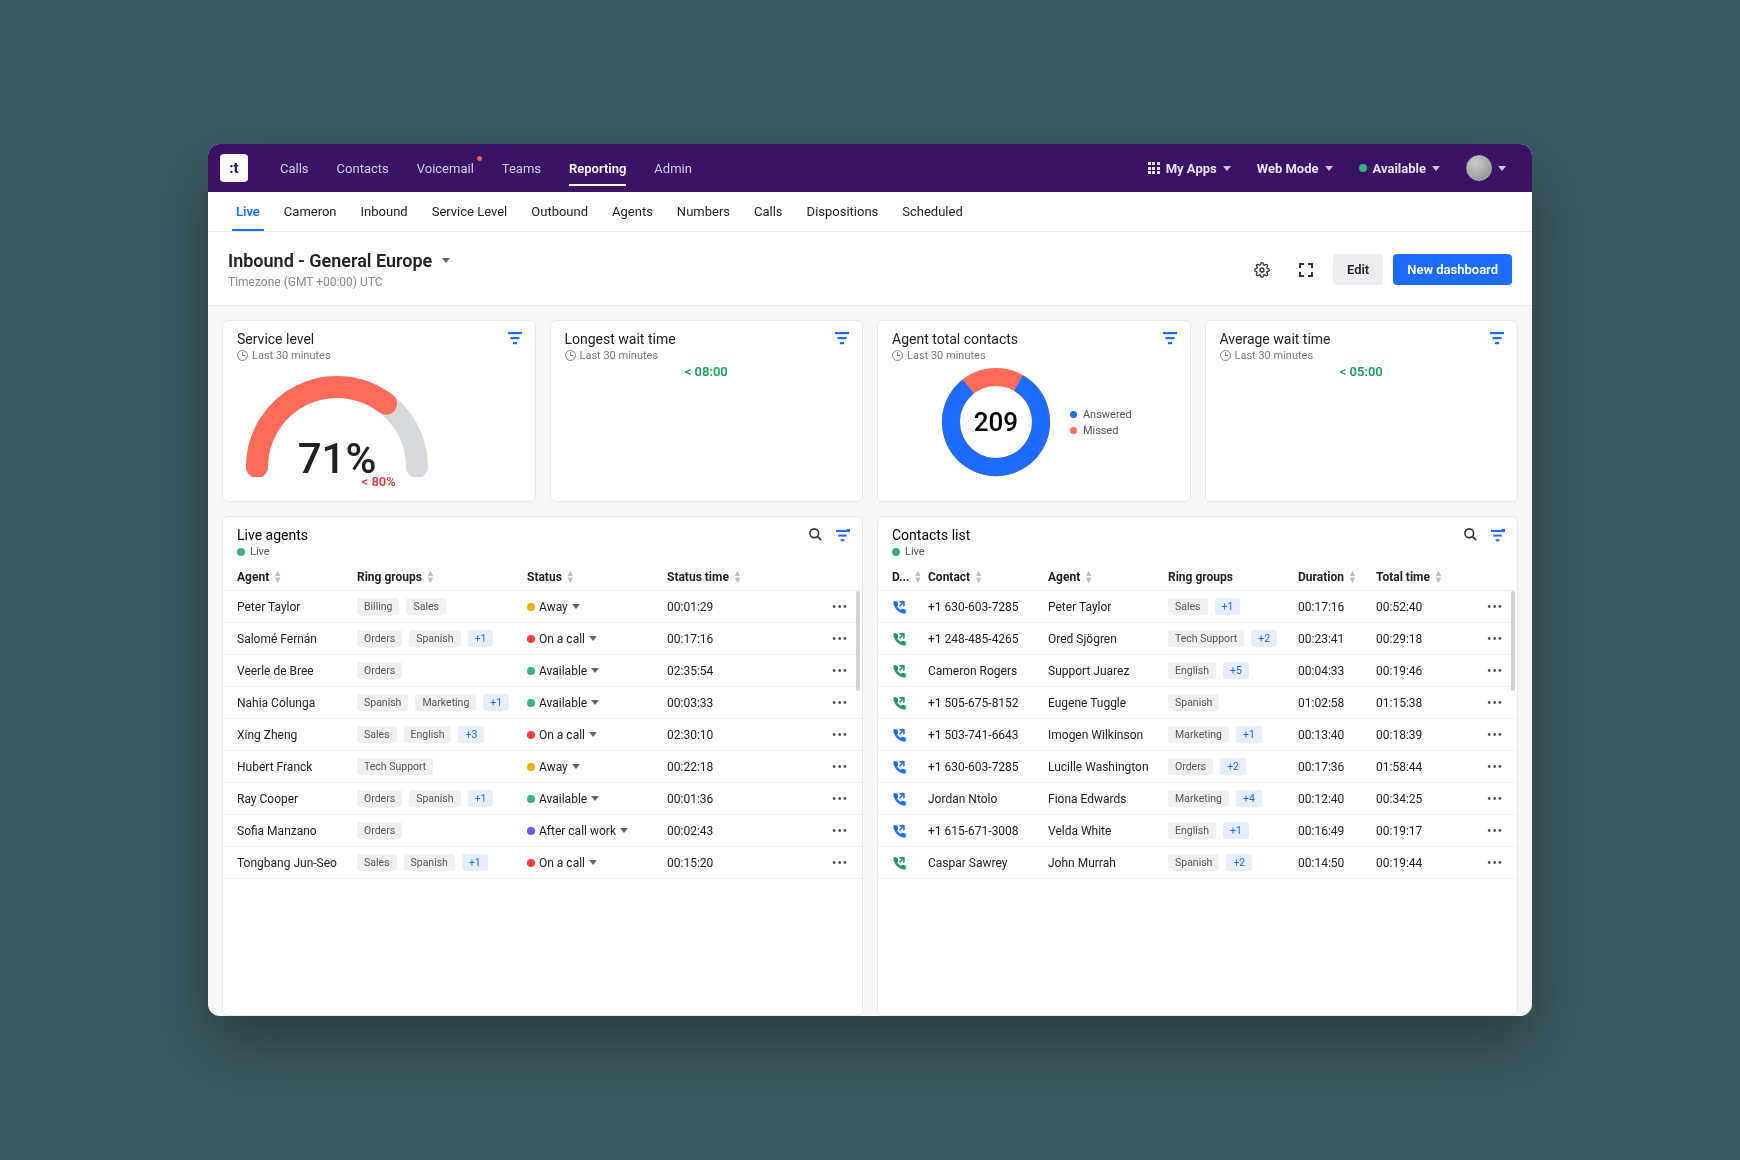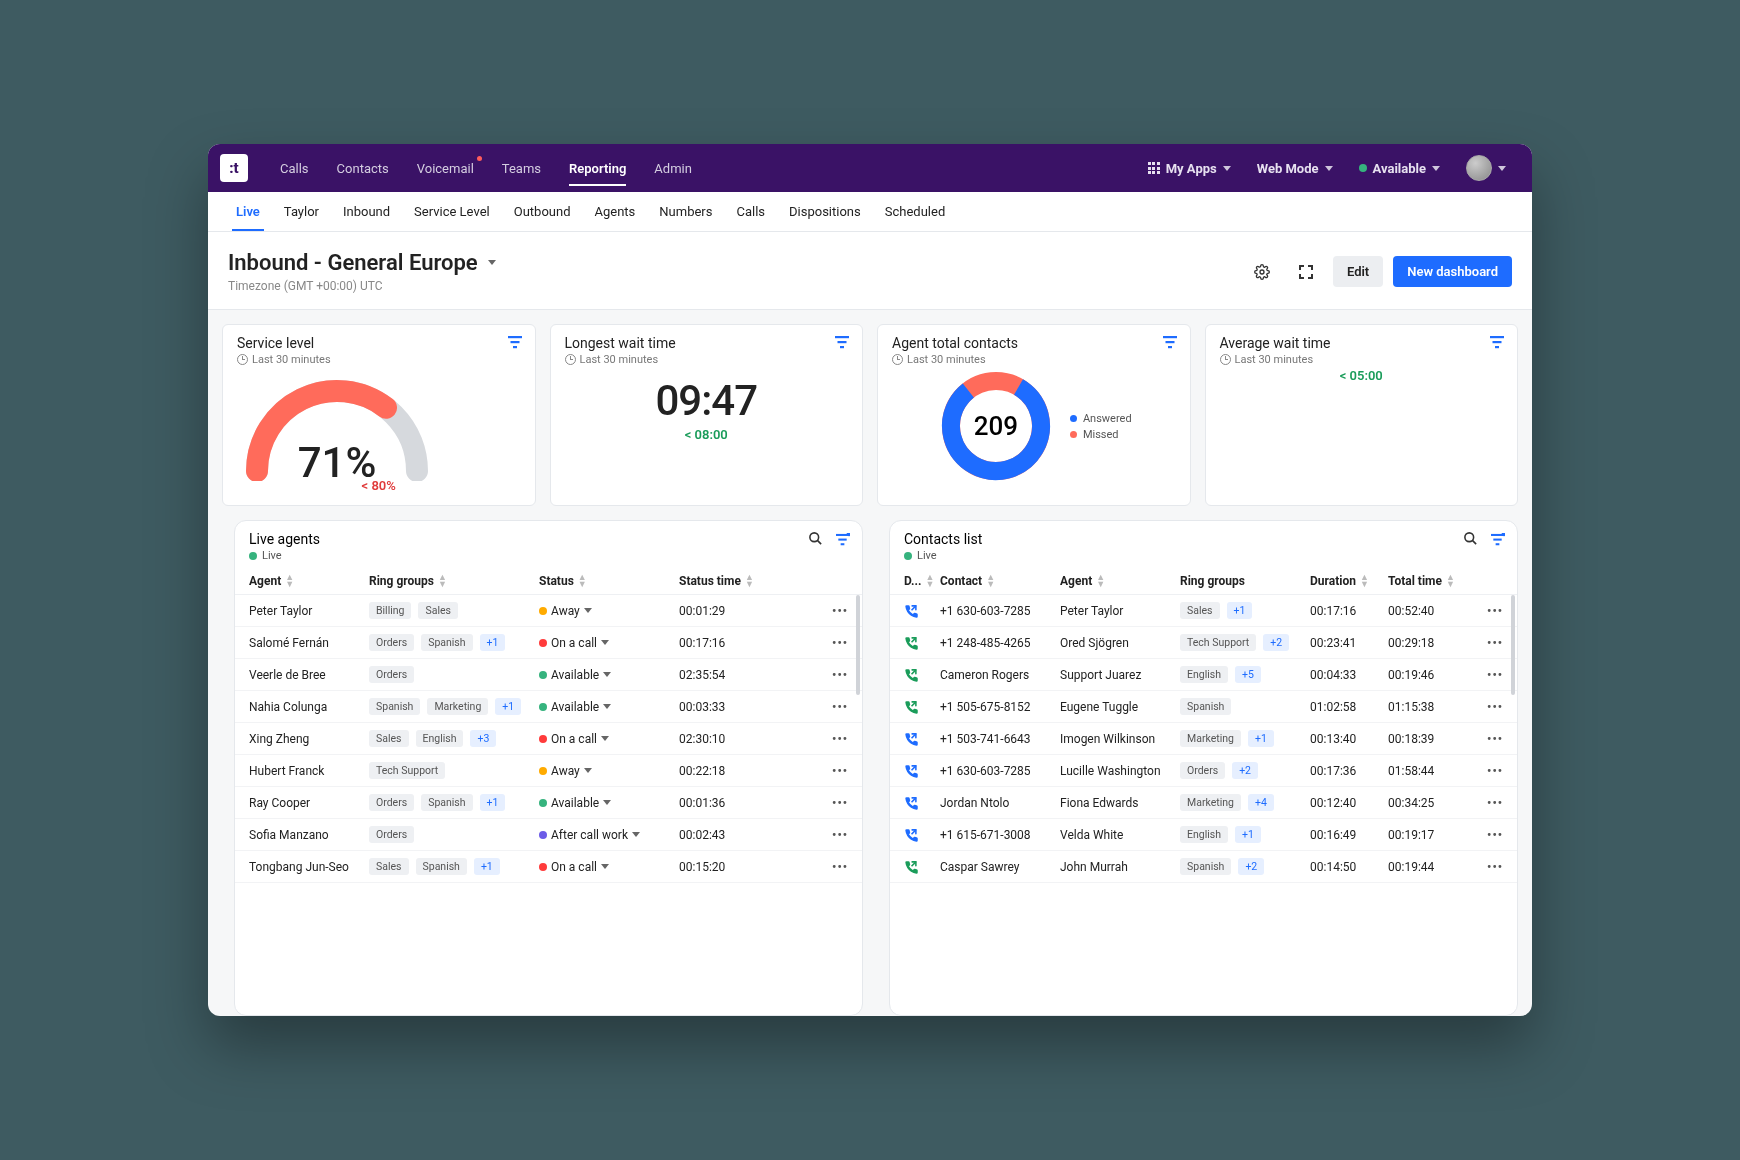--- a/index.html
+++ b/index.html
@@ -53,21 +53,21 @@
   .avatar { width:26px;height:26px;border-radius:50%; background:radial-gradient(circle at 35% 30%, #ccc, #888); border:1px solid #aaa;}
 
   
   .subbar { background:#fff; height:40px; display:flex; align-items:center; padding:0 16px; font-size:13px; color:#222; border-bottom:1px solid #e5e8ec;}
   .subtab { padding:0 12px; height:100%; display:flex; align-items:center; cursor:pointer;}
   .subtab.active { color:#1e6cff; font-weight:600; position:relative;}
   .subtab.active::after{content:"";position:absolute;bottom:0;left:8px;right:8px;height:2px;background:#1e6cff;}
 
   
   .page-header{ display:flex;align-items:center;padding:18px 20px 16px 20px; background:#fff; border-bottom:1px solid #e5e8ec;}
-  .page-title{ font-size:22px; font-weight:600; color:#222; display:flex; align-items:center; gap:10px;}
+  .page-title{ font-size:18px; font-weight:600; color:#222; display:flex; align-items:center; gap:10px;}
   .page-sub{ font-size:12px; color:#888; margin-top:4px;}
   .header-actions{ margin-left:auto; display:flex; align-items:center; gap:10px;}
   .icon-btn{ width:34px;height:34px;display:flex;align-items:center;justify-content:center;cursor:pointer;color:#333; border-radius:4px;}
   .btn{ padding:8px 14px; border-radius:4px; font-size:13px; font-weight:600; cursor:pointer; border:none;}
   .btn.grey{ background:#eceef1; color:#222;}
   .btn.primary{ background:#1e6cff; color:#fff;}
 
   
   .content{ padding:14px 14px 0 14px; flex:1; overflow:hidden; display:flex; flex-direction:column; gap:14px;}
   .metric-row{ display:grid; grid-template-columns:repeat(4,1fr); gap:14px;}
@@ -86,21 +86,21 @@
   .card .gauge-thresh{ text-align:center; color:#e03b3b; font-weight:600; font-size:13px; margin-top:-8px;}
 
   .donut-wrap{position:relative; width:120px;height:120px;}
   .donut-wrap .center{position:absolute; inset:0; display:flex;align-items:center;justify-content:center; font-size:26px; font-weight:500;}
   .legend{ font-size:11px; color:#555; margin-left:14px;}
   .legend div{display:flex;align-items:center;gap:6px;margin:3px 0;}
   .legend .dot{width:7px;height:7px;border-radius:50%;}
 
   
   .tables-row{ display:grid; grid-template-columns:1fr 1fr; gap:14px; flex:1; min-height:0;}
-  .table-card{ background:#fff; border:1px solid #e5e8ec; border-radius:12px; display:flex; flex-direction:column; min-height:0;margin-left:12px;}
+  .table-card{ background:#fff; border:1px solid #e5e8ec; border-radius:6px; display:flex; flex-direction:column; min-height:0;}
   .table-header{ padding:10px 14px 6px 14px;}
   .table-title{ font-size:14px;}
   .live-ind{ font-size:11px;color:#555;display:flex;align-items:center;gap:5px;margin-top:2px;}
   .table-tools{ position:absolute; top:10px; right:12px; display:flex; gap:12px; color:#333;}
   .thead{ display:flex; font-size:12px; font-weight:700; color:#222; padding:6px 14px; border-bottom:1px solid #eef0f3;}
   .thead > div, .trow > div { display:flex; align-items:center; gap:4px;}
   .sort-ic{ color:#bbb; font-size:9px; line-height:7px;}
   .tbody{ overflow:auto; position:relative;}
   .trow{ display:flex; font-size:12px; color:#222; padding:7px 14px; border-bottom:1px solid #f2f3f5; align-items:center;}
   .tag{ background:#eef0f3; color:#555; font-size:10.5px; padding:2px 7px; border-radius:3px; margin-right:3px; white-space:nowrap;}
@@ -170,21 +170,21 @@
       </div>
       <div class="tr-btn">
         <span class="avatar"></span>
         <span class="chev"></span>
       </div>
     </div>
   </div>
 
   <div class="subbar" id="subnav-slot">
       <div class="subtab active">Live</div>
-      <div class="subtab">Taylor</div>
+      <div class="subtab">Cameron</div>
       <div class="subtab">Inbound</div>
       <div class="subtab">Service Level</div>
       <div class="subtab">Outbound</div>
       <div class="subtab">Agents</div>
       <div class="subtab">Numbers</div>
       <div class="subtab">Calls</div>
       <div class="subtab">Dispositions</div>
       <div class="subtab">Scheduled</div>
     </div>
 
@@ -242,21 +242,20 @@
         <div class="card">
           <div class="card-title">Longest wait time</div>
     <div class="card-sub"><span class="clock-ic"></span>Last 30 minutes</div>
     <span class="filter-icon">
             <svg width="16" height="14" viewBox="0 0 16 14">
               <rect x="1" y="1" width="14" height="2.2" fill="#1e6cff"></rect>
               <rect x="3.5" y="6" width="9" height="2.2" fill="#1e6cff"></rect>
               <rect x="6" y="11" width="4" height="2.2" fill="#1e6cff"></rect>
             </svg>
           </span>
-    <div class="big-val">09:47</div>
           <div class="threshold" style="color:#1a9c5a">&lt; 08:00</div>
         </div>
         <div class="card">
           <div class="card-title">Agent total contacts</div>
     <div class="card-sub"><span class="clock-ic"></span>Last 30 minutes</div>
     <span class="filter-icon">
             <svg width="16" height="14" viewBox="0 0 16 14">
               <rect x="1" y="1" width="14" height="2.2" fill="#1e6cff"></rect>
               <rect x="3.5" y="6" width="9" height="2.2" fill="#1e6cff"></rect>
               <rect x="6" y="11" width="4" height="2.2" fill="#1e6cff"></rect>

